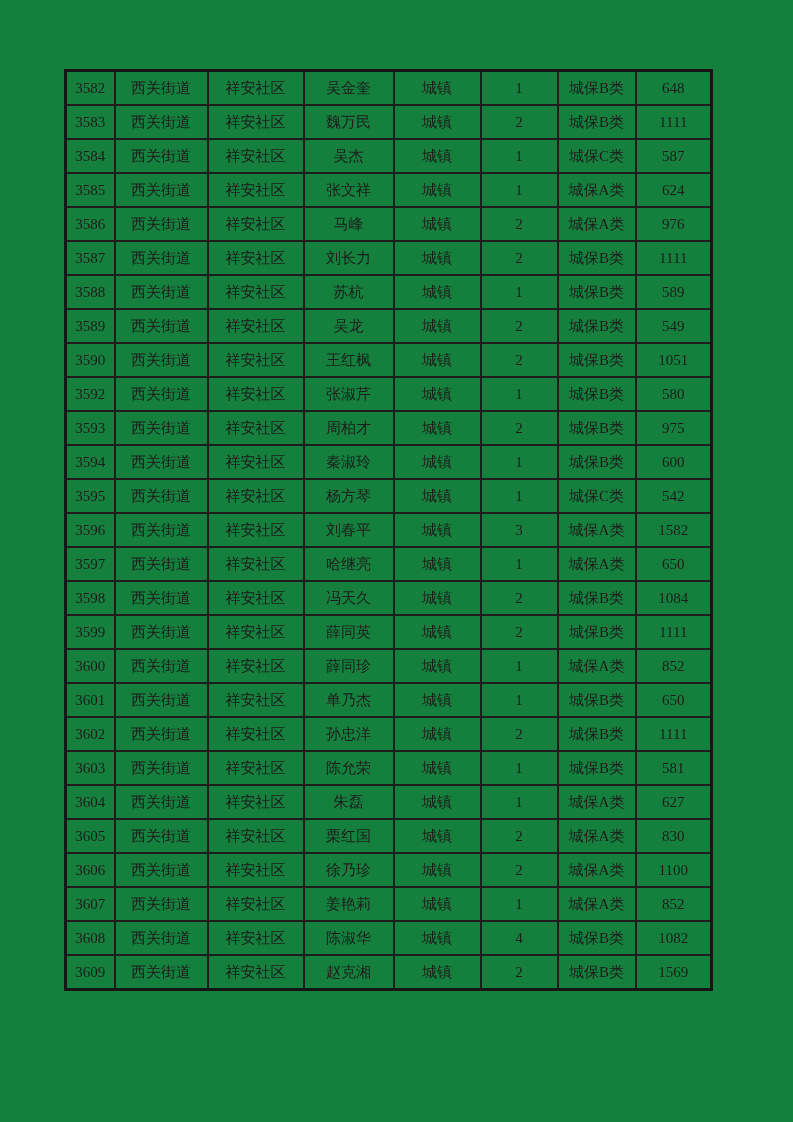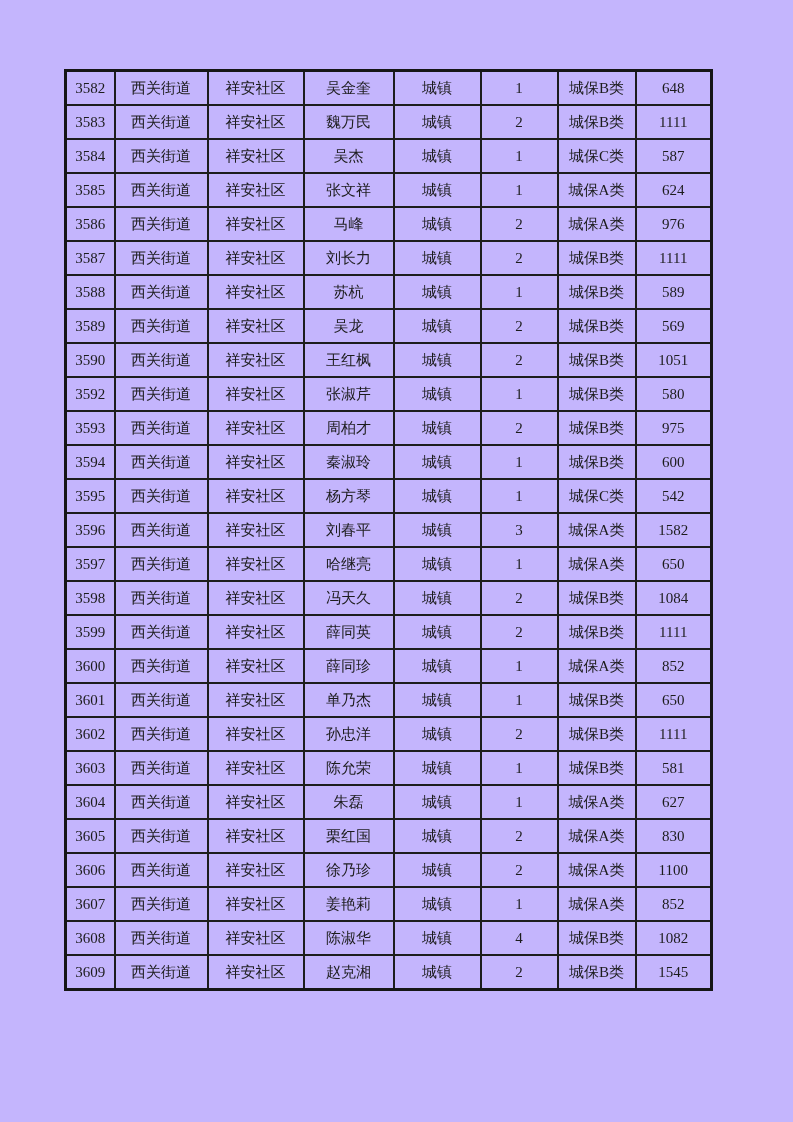--- a/index.html
+++ b/index.html
@@ -13,21 +13,21 @@
     position: relative;
     font-family: "Liberation Serif", "DejaVu Serif", serif;
     color: #1c1c1c;
     overflow: hidden;
   }
   .page {
     position: absolute;
     left: 0; top: 0;
     width: 793px;
     height: 1122px;
-    background: #c4b5fd;
+    background: #15803d;
   }
   .table-wrap {
     position: absolute;
     left: 64px;
     top: 69px;
     width: 647px;
   }
   table.benefits {
     border-collapse: collapse;
     table-layout: fixed;
@@ -143,21 +143,21 @@
             <td>589</td>
           </tr>
           <tr>
             <td>3589</td>
             <td>西关街道</td>
             <td>祥安社区</td>
             <td>吴龙</td>
             <td>城镇</td>
             <td>2</td>
             <td>城保B类</td>
-            <td>569</td>
+            <td>549</td>
           </tr>
           <tr>
             <td>3590</td>
             <td>西关街道</td>
             <td>祥安社区</td>
             <td>王红枫</td>
             <td>城镇</td>
             <td>2</td>
             <td>城保B类</td>
             <td>1051</td>
@@ -333,18 +333,18 @@
             <td>1082</td>
           </tr>
           <tr>
             <td>3609</td>
             <td>西关街道</td>
             <td>祥安社区</td>
             <td>赵克湘</td>
             <td>城镇</td>
             <td>2</td>
             <td>城保B类</td>
-            <td>1545</td>
+            <td>1569</td>
           </tr>
         </tbody>
     </table>
   </div>
 </div>
 
 </body></html>

